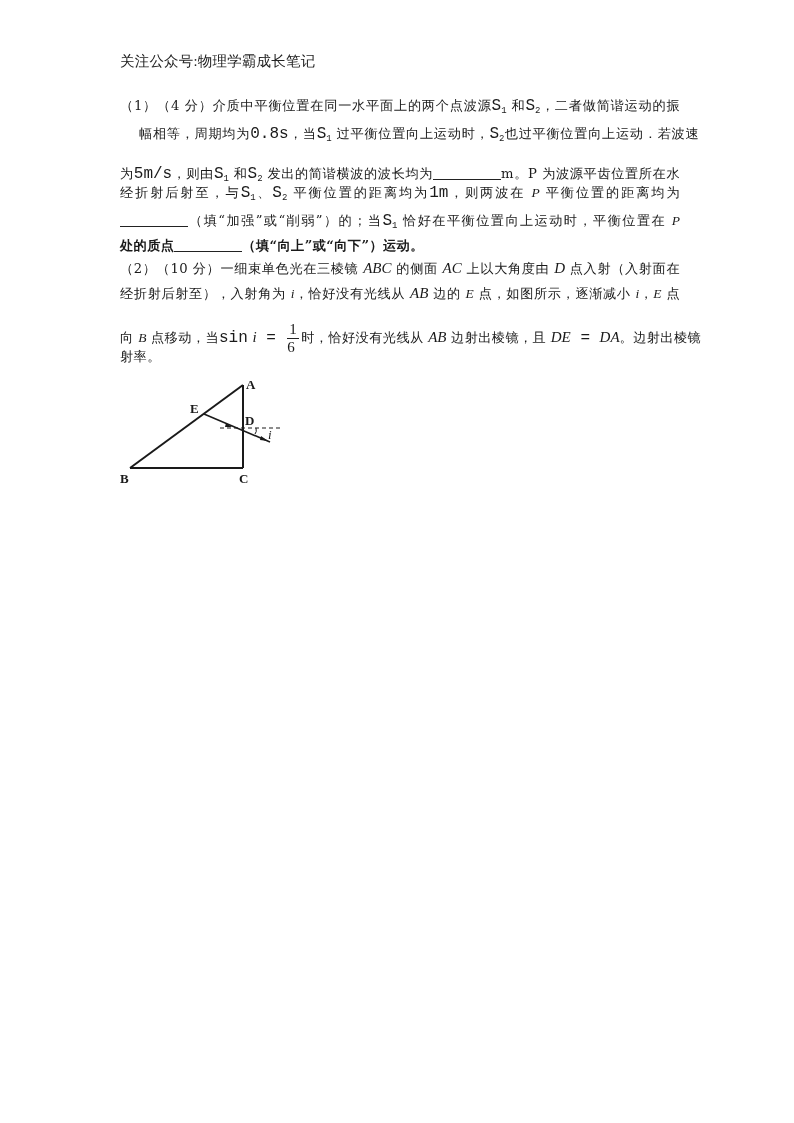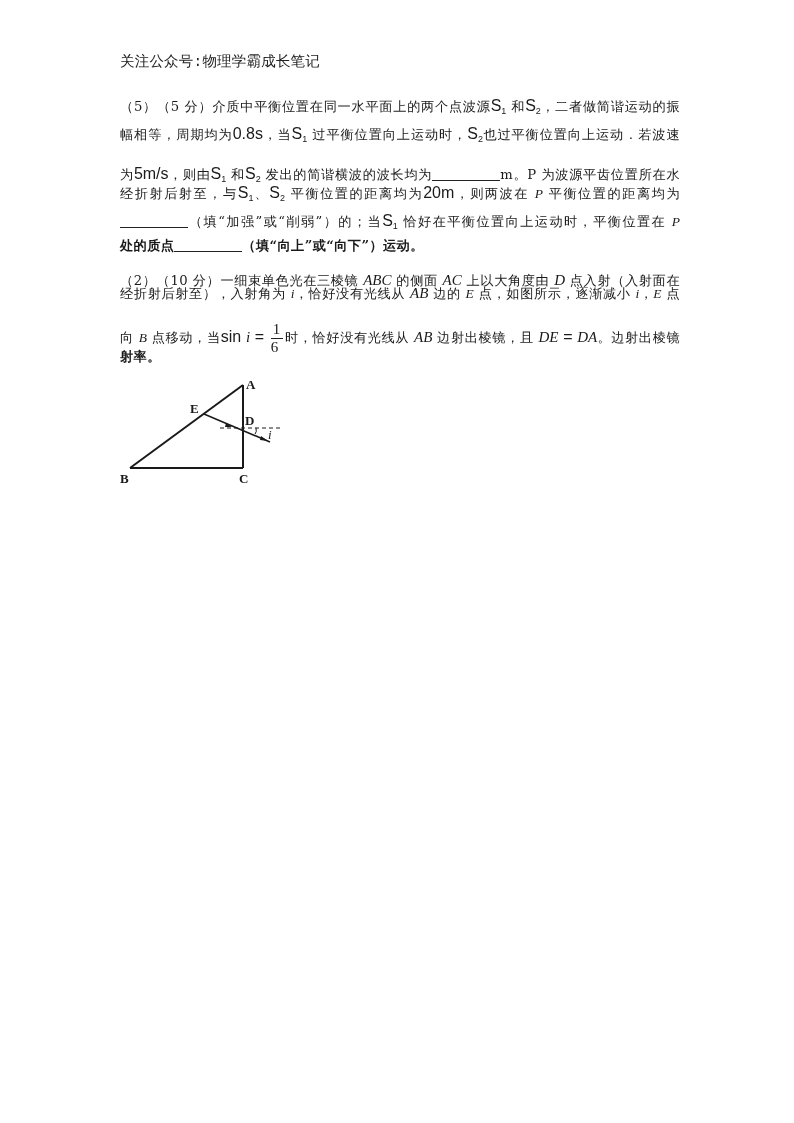--- a/index.html
+++ b/index.html
@@ -1,75 +1,75 @@
 <!DOCTYPE html>
 <html><head>
 <meta charset="utf-8">
 <style>
   html, body { margin: 0; padding: 0; background: #ffffff; }
   body { width: 794px; height: 1123px; position: relative; overflow: hidden;
          font-family: "DejaVu Serif", "Liberation Serif", serif; color: #1a1a1a; }
   .header { position: absolute; left: 120px; top: 52px; font-size: 14.5px;
-            font-family: Liberation Mono, monospace; color: #222; letter-spacing: 0.2px; }
+            font-family: Liberation Serif, serif; color: #222; letter-spacing: 0.2px; }
   .line { position: absolute; left: 120px; width: 560px; font-size: 13.2px; white-space: nowrap;
           line-height: 20px; letter-spacing: 0.4px; }
   .line.justify { text-align: justify; text-align-last: justify; }
-  .m { font-family: Liberation Sans, sans-serif; font-size: 16px; letter-spacing: 0; }
+  .m { font-family: Liberation Mono, monospace; font-size: 16px; letter-spacing: 0; }
   .mi { font-family: "Liberation Serif", serif; font-style: italic; font-size: 15px; letter-spacing: 0; }
   .ti { font-family: "Liberation Serif", serif; font-style: italic; font-size: 13.5px; letter-spacing: 0; }
   sub { font-size: 9px; vertical-align: -3px; line-height: 0; }
   .blank { display: inline-block; width: 68px; border-bottom: 1px solid #222; height: 14px; vertical-align: -2px; }
   .frac { display: inline-block; vertical-align: middle; text-align: center; font-family: "Liberation Serif", serif;
           font-size: 15px; line-height: 17px; margin: 0 2px; }
   .frac span { display: block; }
   .frac .num { border-bottom: 1px solid #222; padding: 0 2px; }
   .figure { position: absolute; left: 118px; top: 372px; width: 170px; height: 122px; }
 </style>
 </head>
 <body>
 
 <div class="header">关注公众号:物理学霸成长笔记</div>
 
 <div class="line justify" style="top:96px;">
-  <span>（5）（5  分）介质中平衡位置在同一水平面上的两个点波源</span><span class="m"><span>S</span><sub>1</sub></span> <span>和</span><span class="m"><span>S</span><sub>2</sub></span><span>，二者做简谐运动的振</span>
+  <span>（1）（4  分）介质中平衡位置在同一水平面上的两个点波源</span><span class="m"><span>S</span><sub>1</sub></span> <span>和</span><span class="m"><span>S</span><sub>2</sub></span><span>，二者做简谐运动的振</span>
 </div>
 
-<div class="line justify" style="top:124px;">
+<div class="line justify" style="top:124px;margin-left:19px;">
   <span>幅相等，周期均为</span><span class="m">0.8s</span><span>，当</span><span class="m"><span>S</span><sub>1</sub></span> <span>过平衡位置向上运动时，</span><span class="m"><span>S</span><sub>2</sub></span><span>也过平衡位置向上运动．若波速</span>
 </div>
 
 <div class="line justify" style="top:164px;">
   <span>为</span><span class="m">5m/s</span><span>，则由</span><span class="m"><span>S</span><sub>1</sub></span> <span>和</span><span class="m"><span>S</span><sub>2</sub></span> <span>发出的简谐横波的波长均为</span><span class="blank"></span><span>m。P 为波源平齿位置所在水</span>
 </div>
 
 <div class="line justify" style="top:183px;">
-  <span>经折射后射至，与</span><span class="m"><span>S</span><sub>1</sub></span><span>、</span><span class="m"><span>S</span><sub>2</sub></span> <span>平衡位置的距离均为</span><span class="m">20m</span><span>，则两波在 </span><span class="ti">P</span><span> 平衡位置的距离均为</span>
+  <span>经折射后射至，与</span><span class="m"><span>S</span><sub>1</sub></span><span>、</span><span class="m"><span>S</span><sub>2</sub></span> <span>平衡位置的距离均为</span><span class="m">1m</span><span>，则两波在 </span><span class="ti">P</span><span> 平衡位置的距离均为</span>
 </div>
 
 <div class="line justify" style="top:211px;">
   <span class="blank"></span><span>（填“加强”或“削弱”）的；当</span><span class="m"><span>S</span><sub>1</sub></span> <span>恰好在平衡位置向上运动时，平衡位置在 </span><span class="ti">P</span>
 </div>
 
 <div class="line" style="top:236px;font-weight:bold;">
   <span>处的质点</span><span class="blank"></span><span>（填“向上”或“向下”）运动。</span>
 </div>
 
-<div class="line justify" style="top:270px;">
+<div class="line justify" style="top:258px;">
   <span>（2）（10 分）一细束单色光在三棱镜 </span><span class="mi">ABC</span><span> 的侧面 </span><span class="mi">AC</span><span> 上以大角度由 </span><span class="mi">D</span><span> 点入射（入射面在</span>
 </div>
 
 <div class="line justify" style="top:283px;">
   <span>经折射后射至），入射角为 </span><span class="ti">i</span><span>，恰好没有光线从 </span><span class="mi">AB</span><span> 边的 </span><span class="ti">E</span><span> 点，如图所示，逐渐减小 </span><span class="ti">i</span><span>，</span><span class="ti">E</span><span> 点</span>
 </div>
 
 <div class="line justify" style="top:318px; line-height:38px;">
   <span>向 </span><span class="ti">B</span><span> 点移动，当</span><span class="m">sin</span> <span class="mi">i</span><span class="m"> = </span><span class="frac"><span class="num">1</span><span class="den">6</span></span><span>时，恰好没有光线从 </span><span class="mi">AB</span><span> 边射出棱镜，且 </span><span class="mi">DE</span><span class="m"> = </span><span class="mi">DA</span><span>。边射出棱镜</span>
 </div>
 
-<div class="line" style="top:347px;font-weight:bold;">
+<div class="line" style="top:347px;">
   <span>射率。</span>
 </div>
 
 <div class="figure">
   <svg width="170" height="122" viewBox="0 0 170 122" xmlns="http://www.w3.org/2000/svg">
     <g stroke="#1a1a1a" stroke-width="2" fill="none">
 
       <line x1="125" y1="13" x2="125" y2="96"></line>
       <line x1="125" y1="13" x2="12" y2="96"></line>
       <line x1="12" y1="96" x2="125" y2="96"></line>

